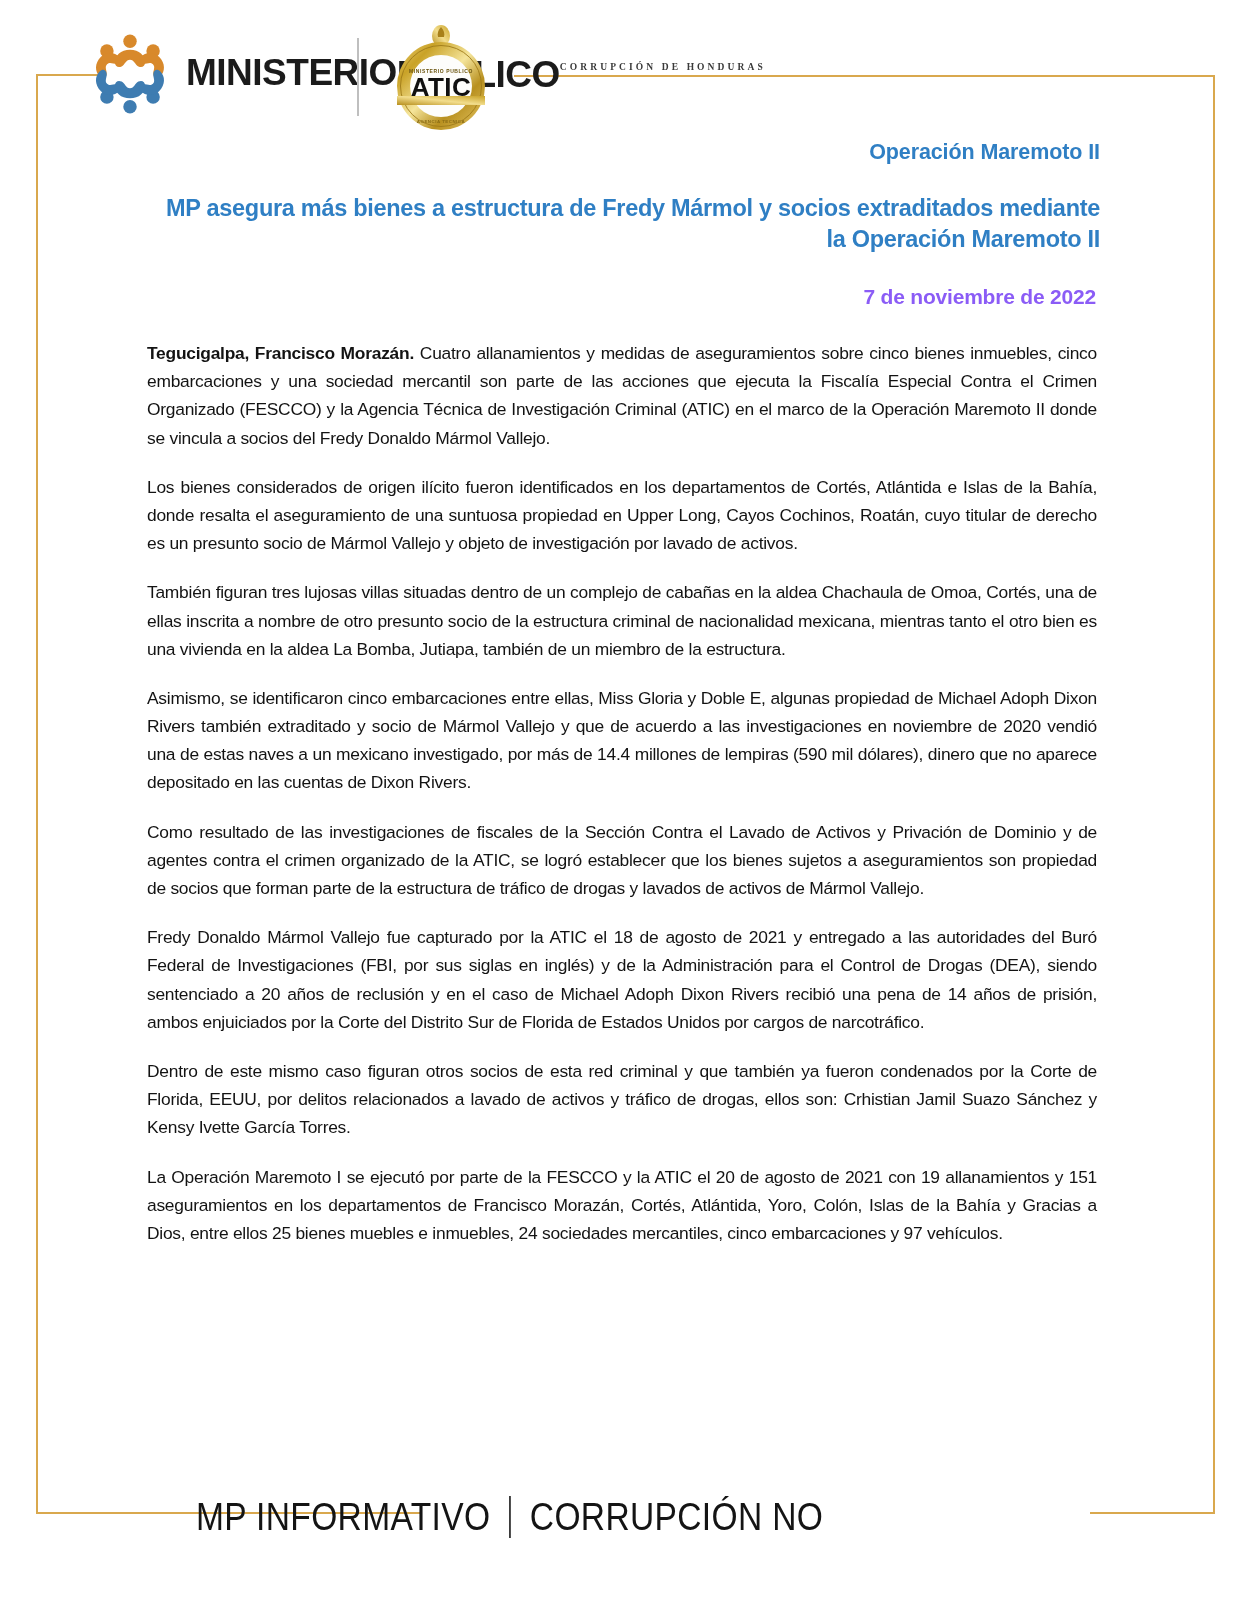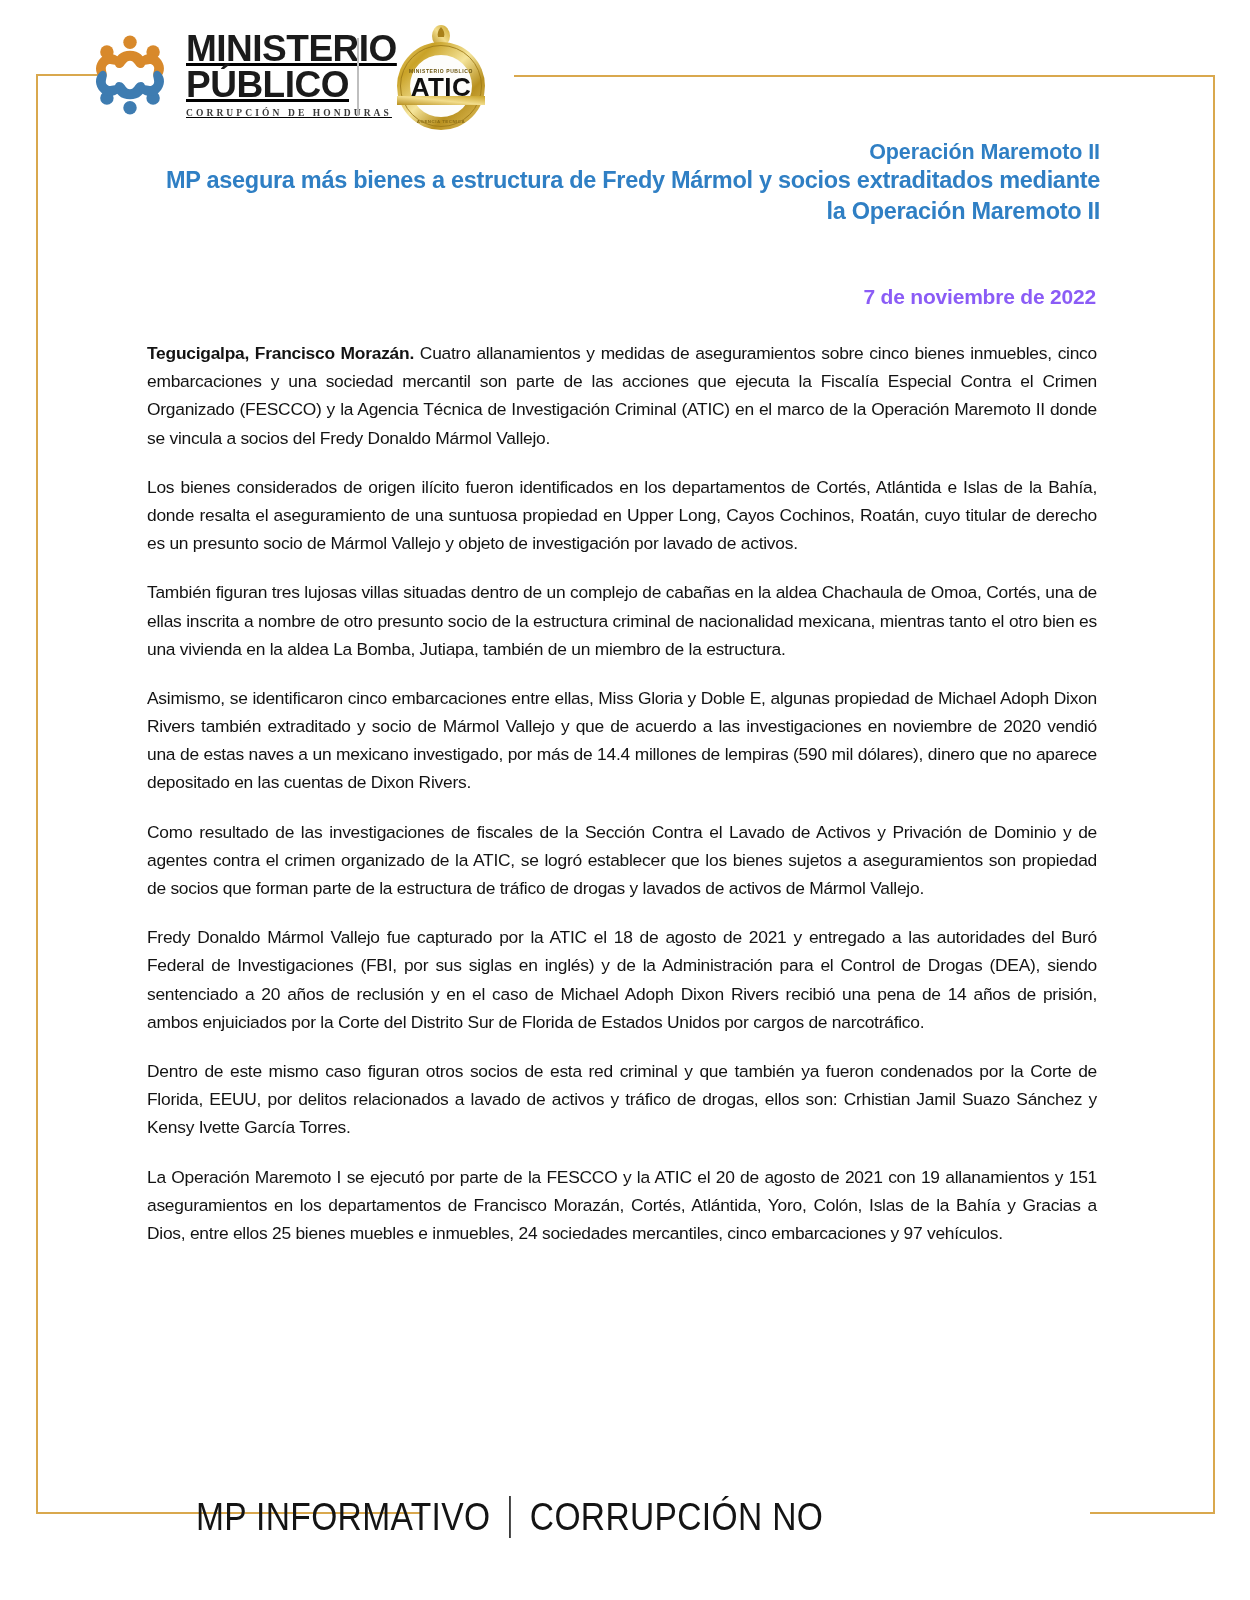--- a/index.html
+++ b/index.html
@@ -77,24 +77,23 @@
     position: absolute;
     left: 88px;
     top: 22px;
     display: flex;
     align-items: center;
     gap: 14px;
   }
   .mp-mark { width: 84px; height: 84px; display: block; }
   .mp-wordmark {
     display: flex;
-    flex-direction: column;
+    flex-direction: row;
     justify-content: space-between;
     line-height: 0.92;
-    text-decoration: underline;
   }
   .mp-word-1, .mp-word-2 {
     font-family: "Liberation Sans", sans-serif;
     font-weight: bold;
     font-size: 37px;
     letter-spacing: -0.5px;
     color: #1b1b1b;
   }
   .mp-word-2 { margin-top: 2px; }
   .mp-sub {
@@ -135,20 +134,21 @@
     font-size: 21.5px;
     color: #2f7fc4;
     letter-spacing: -0.1px;
   }
   .headline {
     font-family: "Liberation Sans", sans-serif;
     font-weight: bold;
     font-size: 23.5px;
     color: #2f7fc4;
     line-height: 1.32;
+    margin-top: 28px;
     letter-spacing: -0.3px;
   }
 
   .date-line {
     position: absolute;
     left: 150px;
     top: 285px;
     width: 946px;
     text-align: right;
     font-family: "Liberation Sans", sans-serif;

